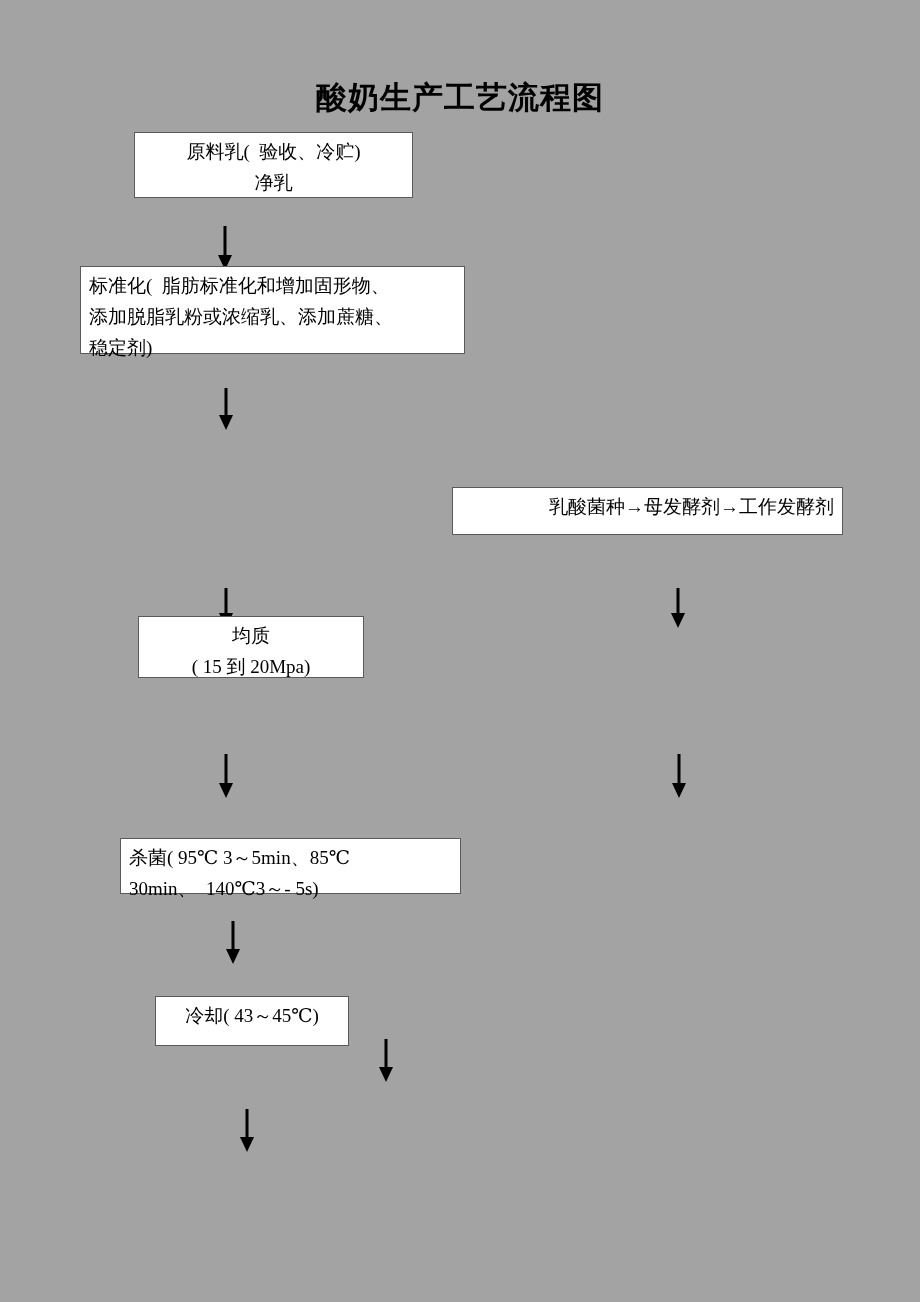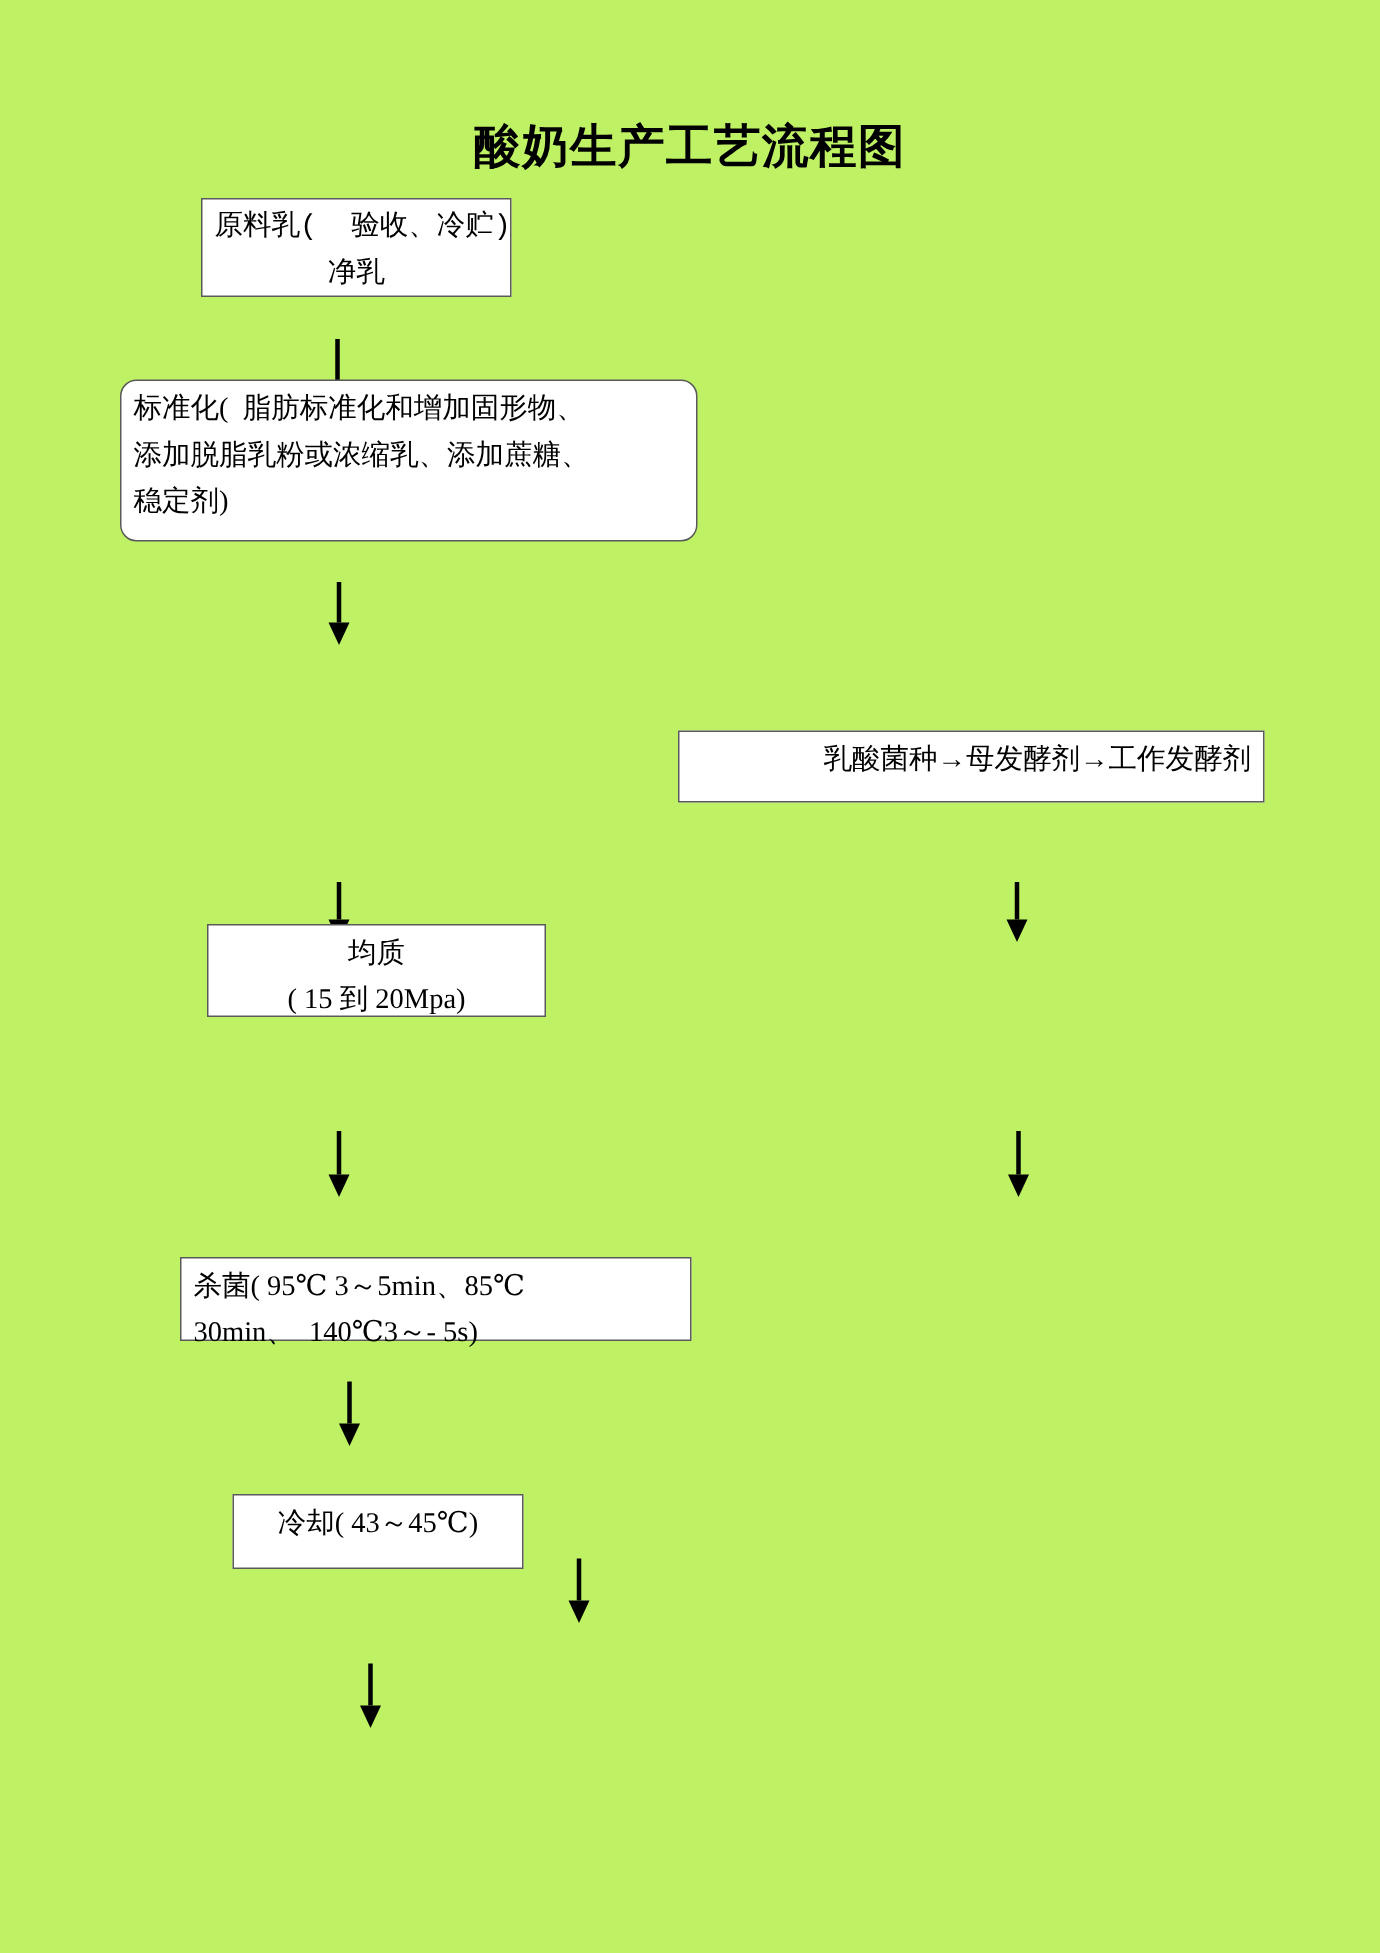--- a/index.html
+++ b/index.html
@@ -8,21 +8,21 @@
     background: #ffffff;
   }
   body {
     font-family: "Liberation Serif", "DejaVu Serif", serif;
     color: #000000;
   }
   #page {
     position: relative;
     width: 920px;
     height: 1302px;
-    background: #bef264;
+    background: #a3a3a3;
     overflow: hidden;
   }
   .title {
     position: absolute;
     left: 0;
     top: 78px;
     width: 920px;
     text-align: center;
     font-size: 31px;
     font-weight: bold;
@@ -71,31 +71,31 @@
     border-top: 15px solid #000000;
   }
 </style>
 </head>
 <body>
 
 <div id="page">
 
   <div class="title">酸奶生产工艺流程图</div>
 
-  <div class="node center" style="left:134px; top:132px; width:207px; height:66px;font-family:Liberation Mono, monospace;">
+  <div class="node center" style="left:134px; top:132px; width:279px; height:66px;">
     <div class="line">原料乳(  验收、冷贮)</div>
     <div class="line">净乳</div>
   </div>
 
   <div class="arrow" style="left:215px; top:226px; width:20px; height:44px;">
     <div class="shaft" style="height:29px;"></div>
     <div class="head"></div>
   </div>
 
-  <div class="node left" style="left:80px; top:253px; width:385px; height:108px;border-radius:11px;">
+  <div class="node left" style="left:80px; top:266px; width:385px; height:88px;">
     <div class="line">标准化(  脂肪标准化和增加固形物、</div>
     <div class="line">添加脱脂乳粉或浓缩乳、添加蔗糖、</div>
     <div class="line">稳定剂)</div>
   </div>
 
   <div class="arrow" style="left:216px; top:388px; width:20px; height:42px;">
     <div class="shaft" style="height:27px;"></div>
     <div class="head"></div>
   </div>
 

